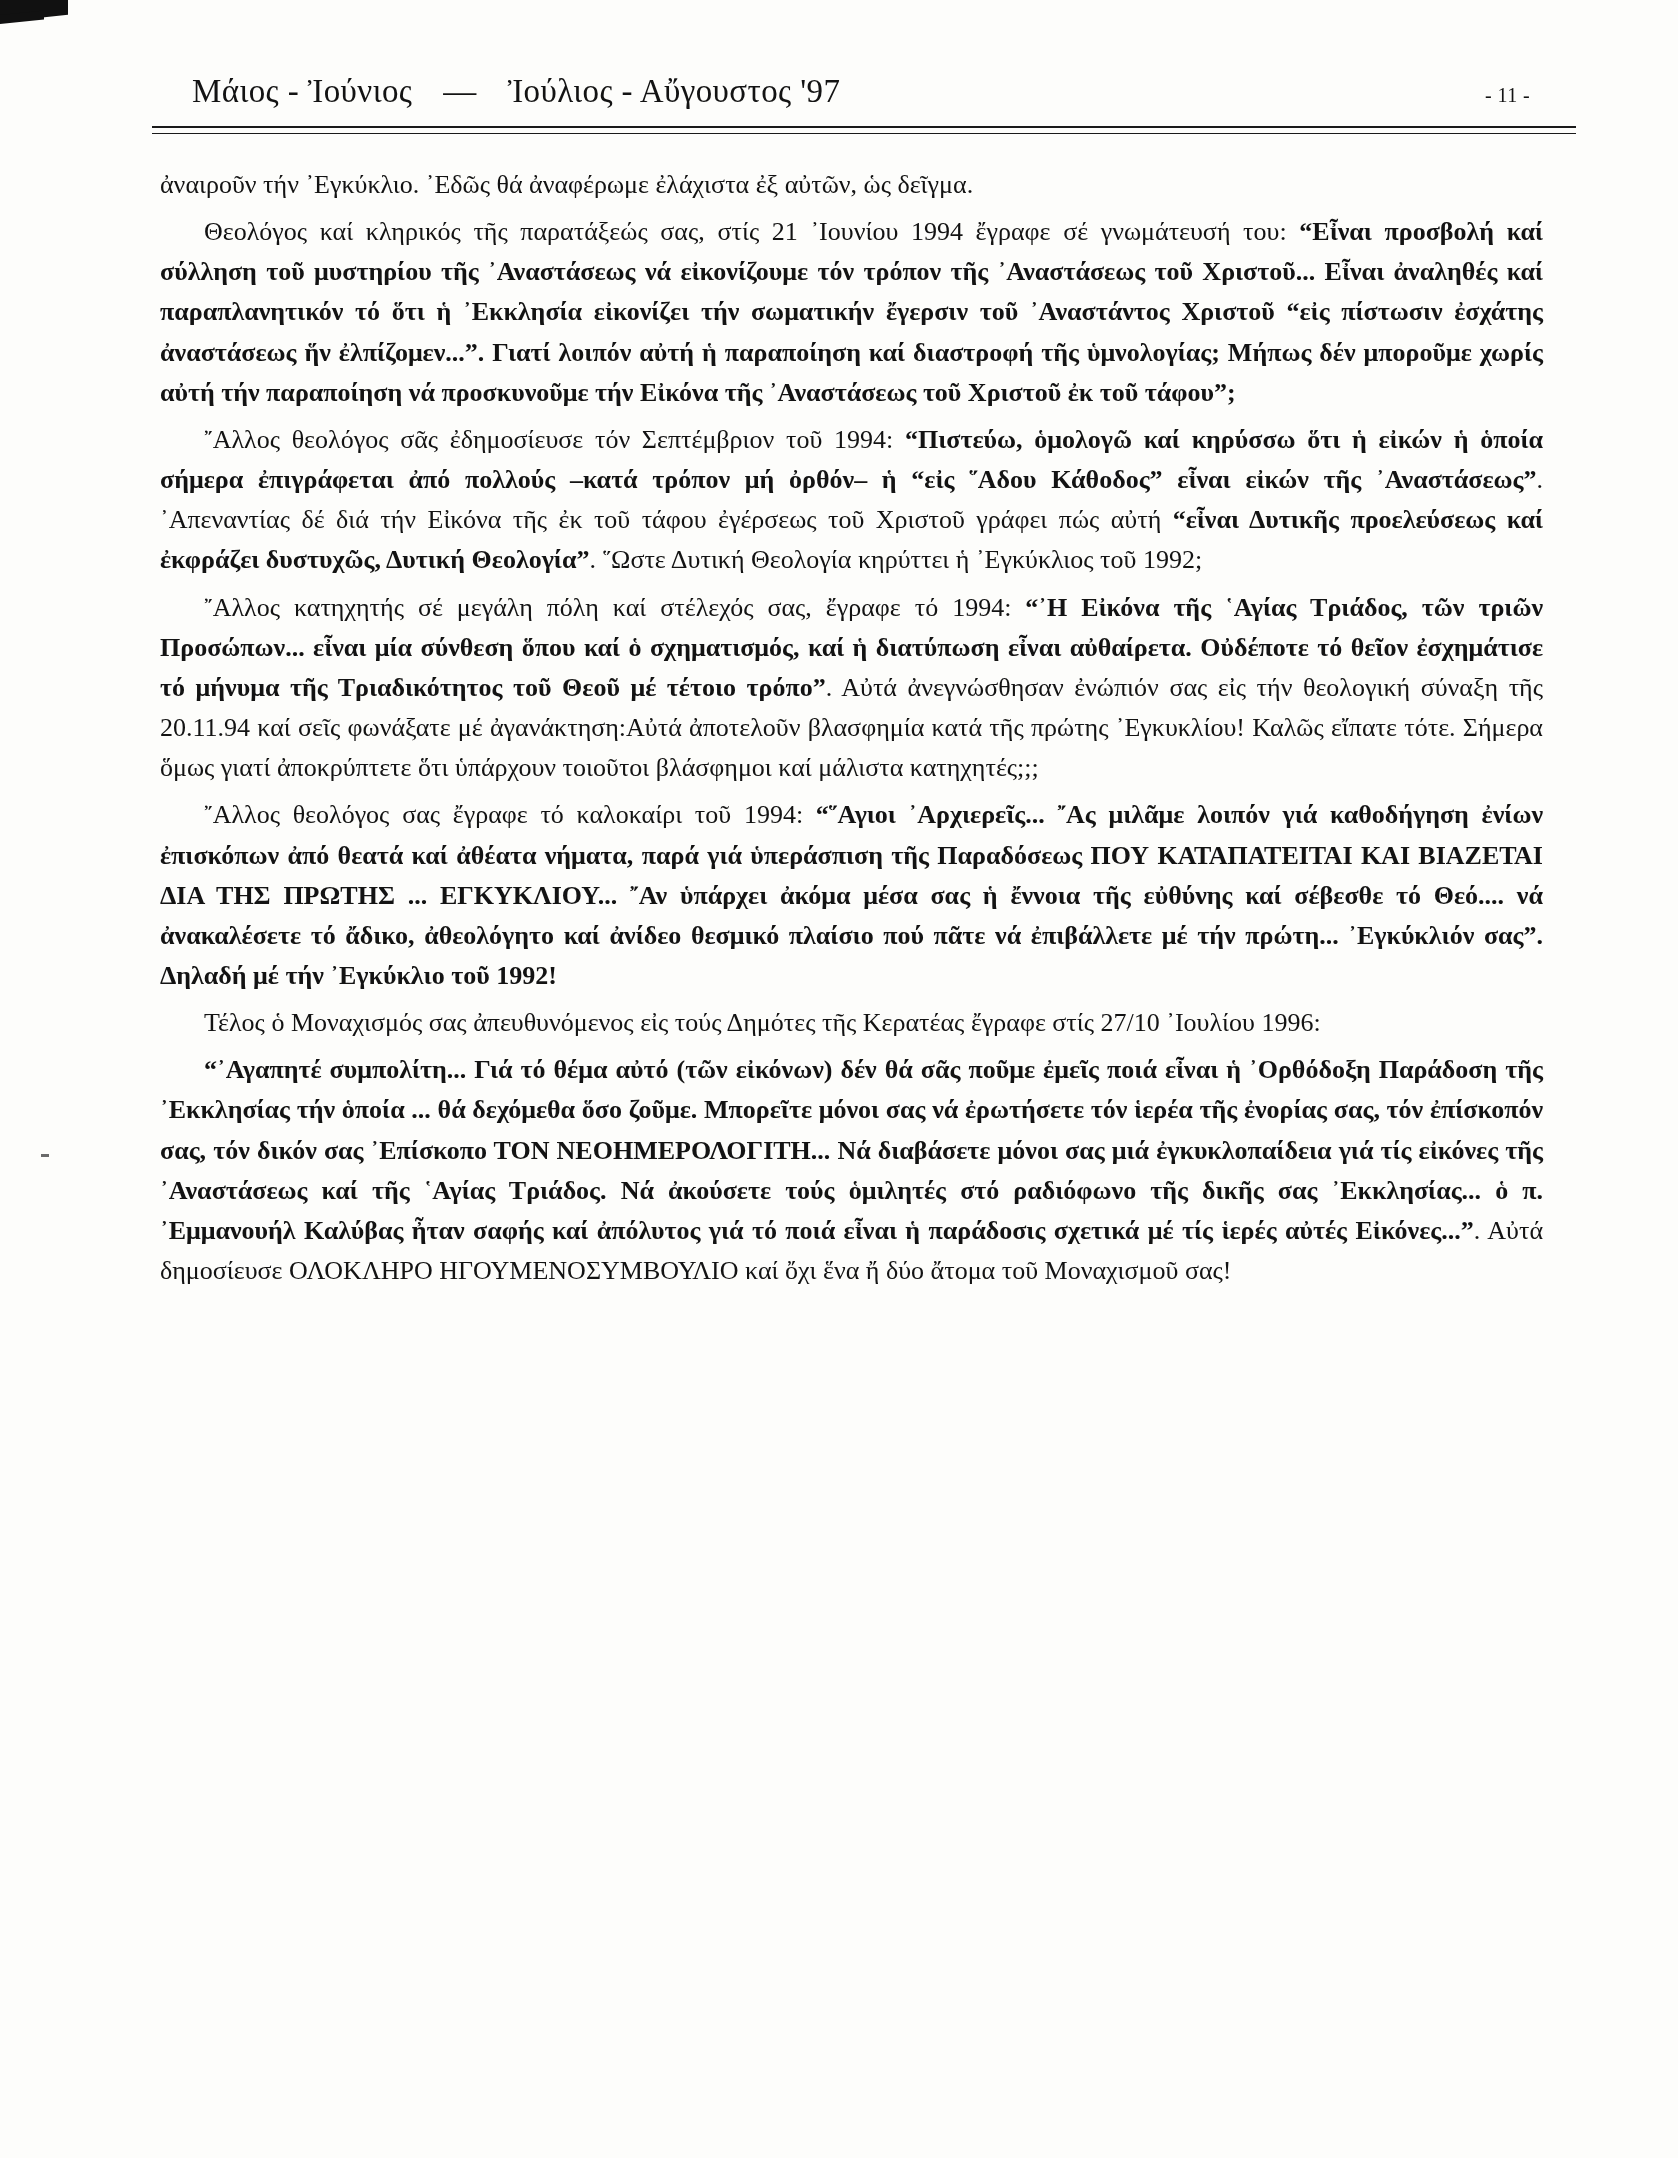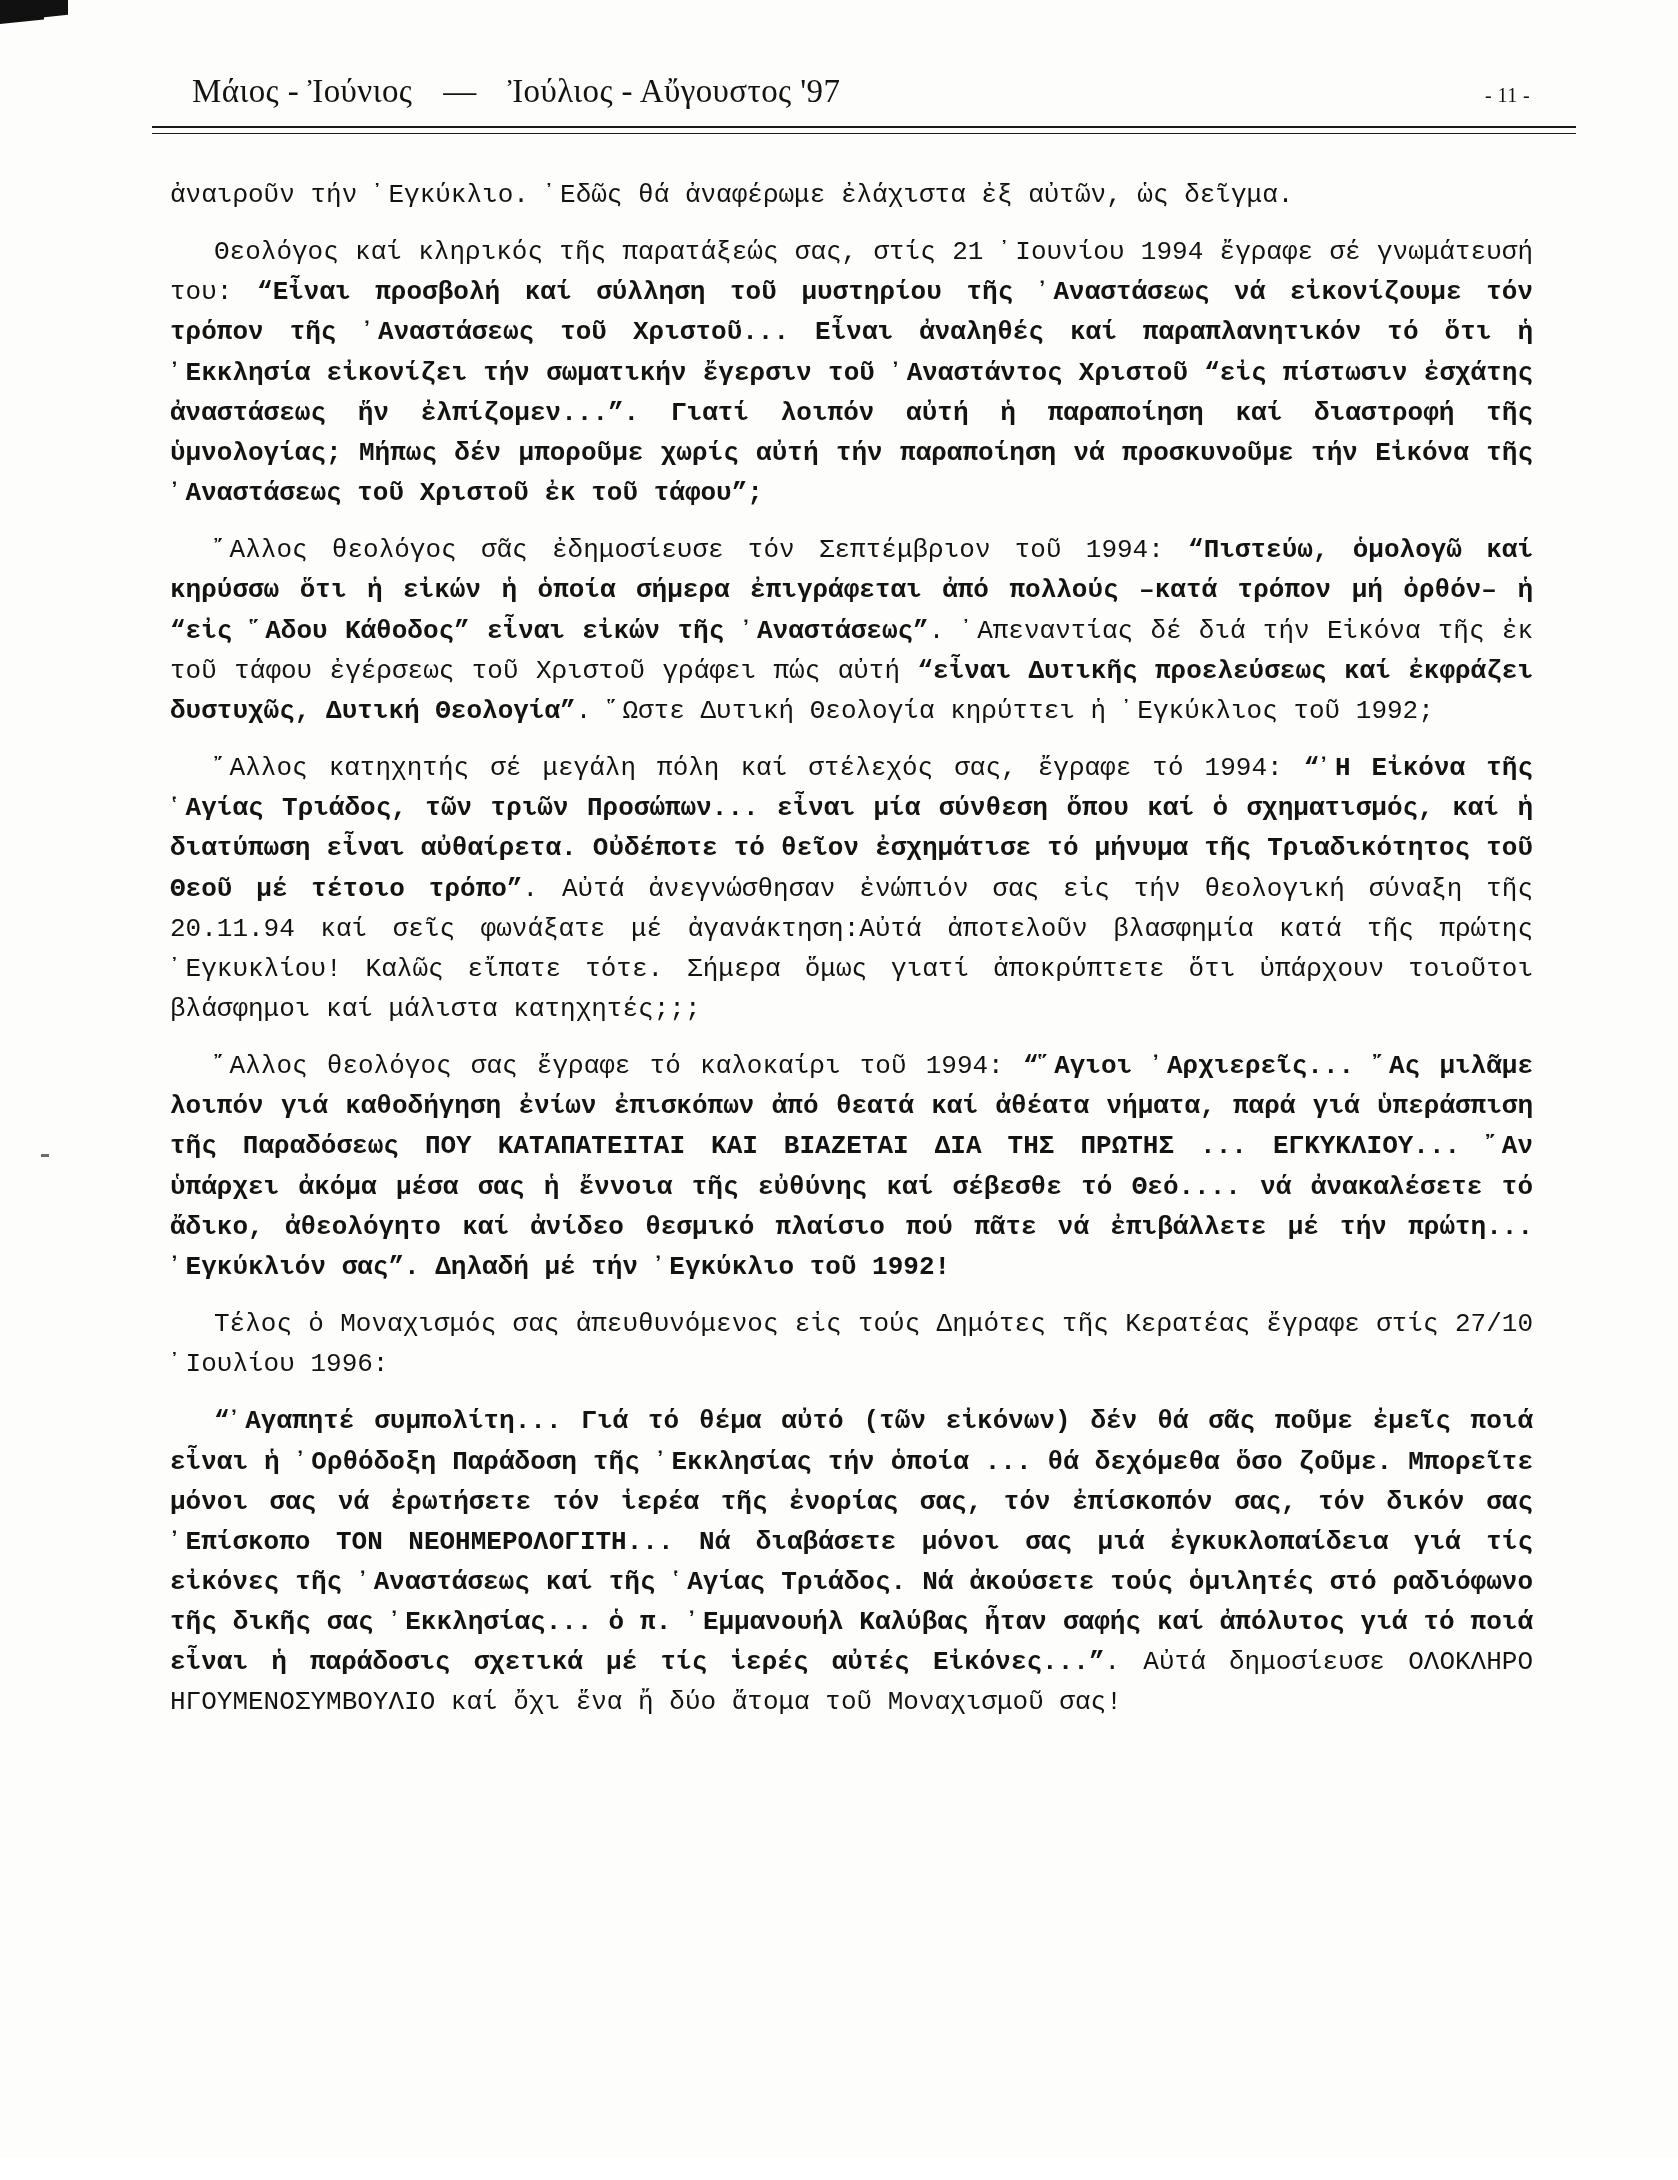--- a/index.html
+++ b/index.html
@@ -76,23 +76,22 @@
     position: absolute;
     top: 158px;
     left: 153px;
     width: 1397px;
     font-size: 26px;
     line-height: 1.545;
     text-align: justify;
     text-justify: inter-word;
   }
   .body p {
-    margin: 17px;
+    margin: 7px;
     text-indent: 0;
-    font-family: Liberation Mono, monospace;
   }
   .body p.ind {
     text-indent: 44px;
   }
   .b { font-weight: bold; }
   .side-dot {
     position: absolute;
     left: 41px;
     top: 1154px;
     width: 7.7px;

